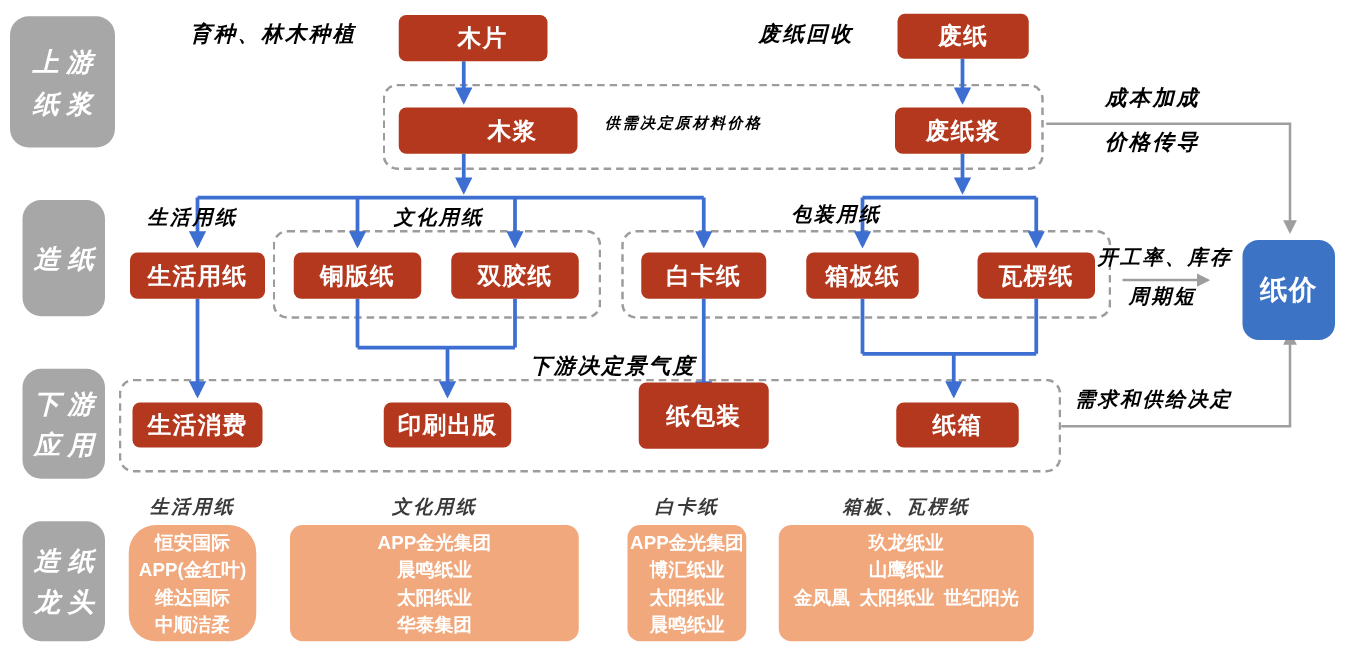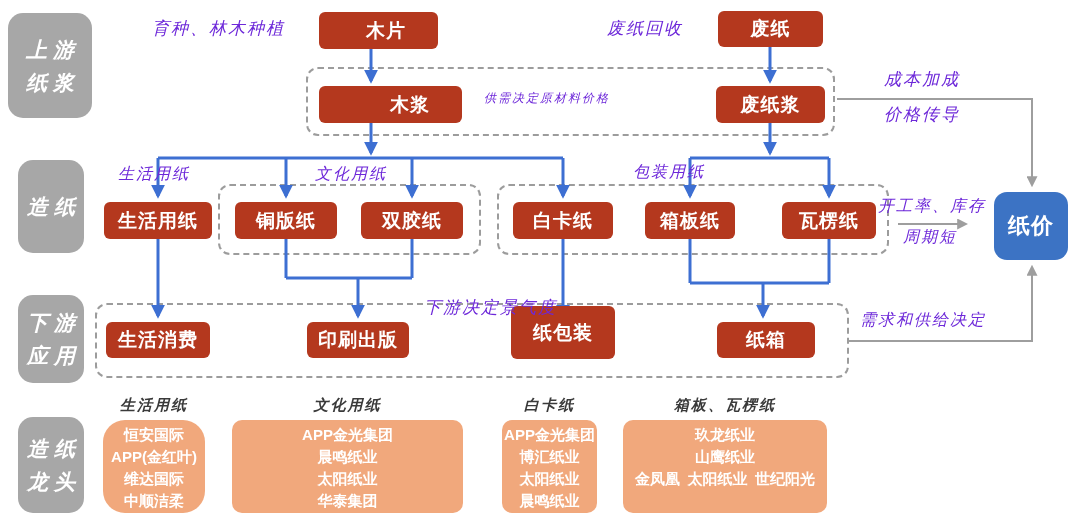--- a/index.html
+++ b/index.html
@@ -7,22 +7,22 @@
   #canvas{position:relative;width:1080px;height:528px;background:#fff;}
   .stage{position:absolute;background:#A7A7A7;border-radius:15px;color:#fff;
          display:flex;flex-direction:column;align-items:center;justify-content:center;gap:12px;
          font-family:"DejaVu Serif",serif;font-style:italic;font-weight:600;
          font-size:21px;letter-spacing:6px;text-indent:6px;line-height:1;}
   .node{position:absolute;background:#B4381E;border-radius:6px;color:#fff;
         display:flex;align-items:center;justify-content:center;
         font-weight:bold;font-size:19px;letter-spacing:1px;}
   .node.blue{background:#3C73C4;border-radius:13px;font-size:22px;}
   .dashed{position:absolute;border:2.5px dashed #9C9C9C;border-radius:12px;box-sizing:border-box;}
-  .anno{position:absolute;color:#6d28d9;font-family:"DejaVu Serif",serif;font-style:italic;
-        font-weight:400;letter-spacing:2px;white-space:nowrap;line-height:1.15;}
+  .anno{position:absolute;color:#000000;font-family:"DejaVu Serif",serif;font-style:italic;
+        font-weight:700;letter-spacing:2px;white-space:nowrap;line-height:1.15;}
   .lheader{position:absolute;color:#3A3A3A;font-family:"DejaVu Serif",serif;font-style:italic;
         font-weight:600;letter-spacing:2px;text-align:center;font-size:15px;white-space:nowrap;}
   .lbox{position:absolute;background:#F1A87C;border-radius:10px;color:#fff;font-weight:bold;
         font-size:15px;text-align:center;padding-top:4px;box-sizing:border-box;}
   .lbox .row{line-height:22px;}
   .lbox .brow{display:flex;justify-content:space-between;padding:0 12px;line-height:22px;}
   #connector-layer{position:absolute;left:0;top:0;pointer-events:none;}
   polyline{fill:none;}
   polyline.blue{stroke:#3D6FD2;stroke-width:3;}
   polyline.gray{stroke:#9E9E9E;stroke-width:2;}
@@ -92,28 +92,28 @@
     <div class="node red" style="left: 104px; top: 202px; width: 108px; height: 37px;">生活用纸</div>
     <div class="node red" style="left: 235px; top: 202px; width: 102px; height: 37px;">铜版纸</div>
     <div class="node red" style="left: 361px; top: 202px; width: 102px; height: 37px;">双胶纸</div>
     <div class="node red" style="left: 513px; top: 202px; width: 100px; height: 37px;">白卡纸</div>
     <div class="node red" style="left: 645px; top: 202px; width: 90px; height: 37px;">箱板纸</div>
     <div class="node red" style="left: 782px; top: 202px; width: 94px; height: 37px;">瓦楞纸</div>
     <div class="node red" style="left: 106px; top: 322px; width: 104px; height: 36px;">生活消费</div>
     <div class="node red" style="left: 307px; top: 322px; width: 102px; height: 36px;">印刷出版</div>
     <div class="node red" style="left: 511px; top: 306px; width: 104px; height: 53px;">纸包装</div>
     <div class="node red" style="left: 717px; top: 322px; width: 98px; height: 36px;">纸箱</div>
-    <div class="node blue" style="left: 994px; top: 192px; width: 74px; height: 68px;">纸价</div>
+    <div class="node blue" style="left: 994px; top: 192px; width: 74px; height: 80px;">纸价</div>
     <div class="anno" style="left: 152px; top: 19px; font-size: 17px;">育种、林木种植</div>
     <div class="anno" style="left: 607px; top: 19px; font-size: 17px;">废纸回收</div>
     <div class="anno" style="left: 484px; top: 92px; font-size: 12px;">供需决定原材料价格</div>
     <div class="anno" style="left: 118px; top: 165px; font-size: 16px;">生活用纸</div>
     <div class="anno" style="left: 315px; top: 165px; font-size: 16px;">文化用纸</div>
     <div class="anno" style="left: 633px; top: 163px; font-size: 16px;">包装用纸</div>
-    <div class="anno" style="left: 424px; top: 284px; font-size: 17px; margin-top: 14px;">下游决定景气度</div>
+    <div class="anno" style="left: 424px; top: 284px; font-size: 17px;">下游决定景气度</div>
     <div class="anno" style="left: 884px; top: 70px; font-size: 17px;">成本加成</div>
     <div class="anno" style="left: 884px; top: 105px; font-size: 17px;">价格传导</div>
     <div class="anno" style="left: 878px; top: 197px; font-size: 16px;">开工率、库存</div>
     <div class="anno" style="left: 903px; top: 228px; font-size: 16px;">周期短</div>
     <div class="anno" style="left: 860px; top: 311px; font-size: 16px;">需求和供给决定</div>
     <div class="lheader" style="left: 103px; top: 396px; width: 102px;">生活用纸</div>
     <div class="lbox" style="left: 103px; top: 420px; width: 102px; height: 93px; border-radius: 22px;">
       <div class="row">恒安国际</div>
       <div class="row">APP(金红叶)</div>
       <div class="row">维达国际</div>

